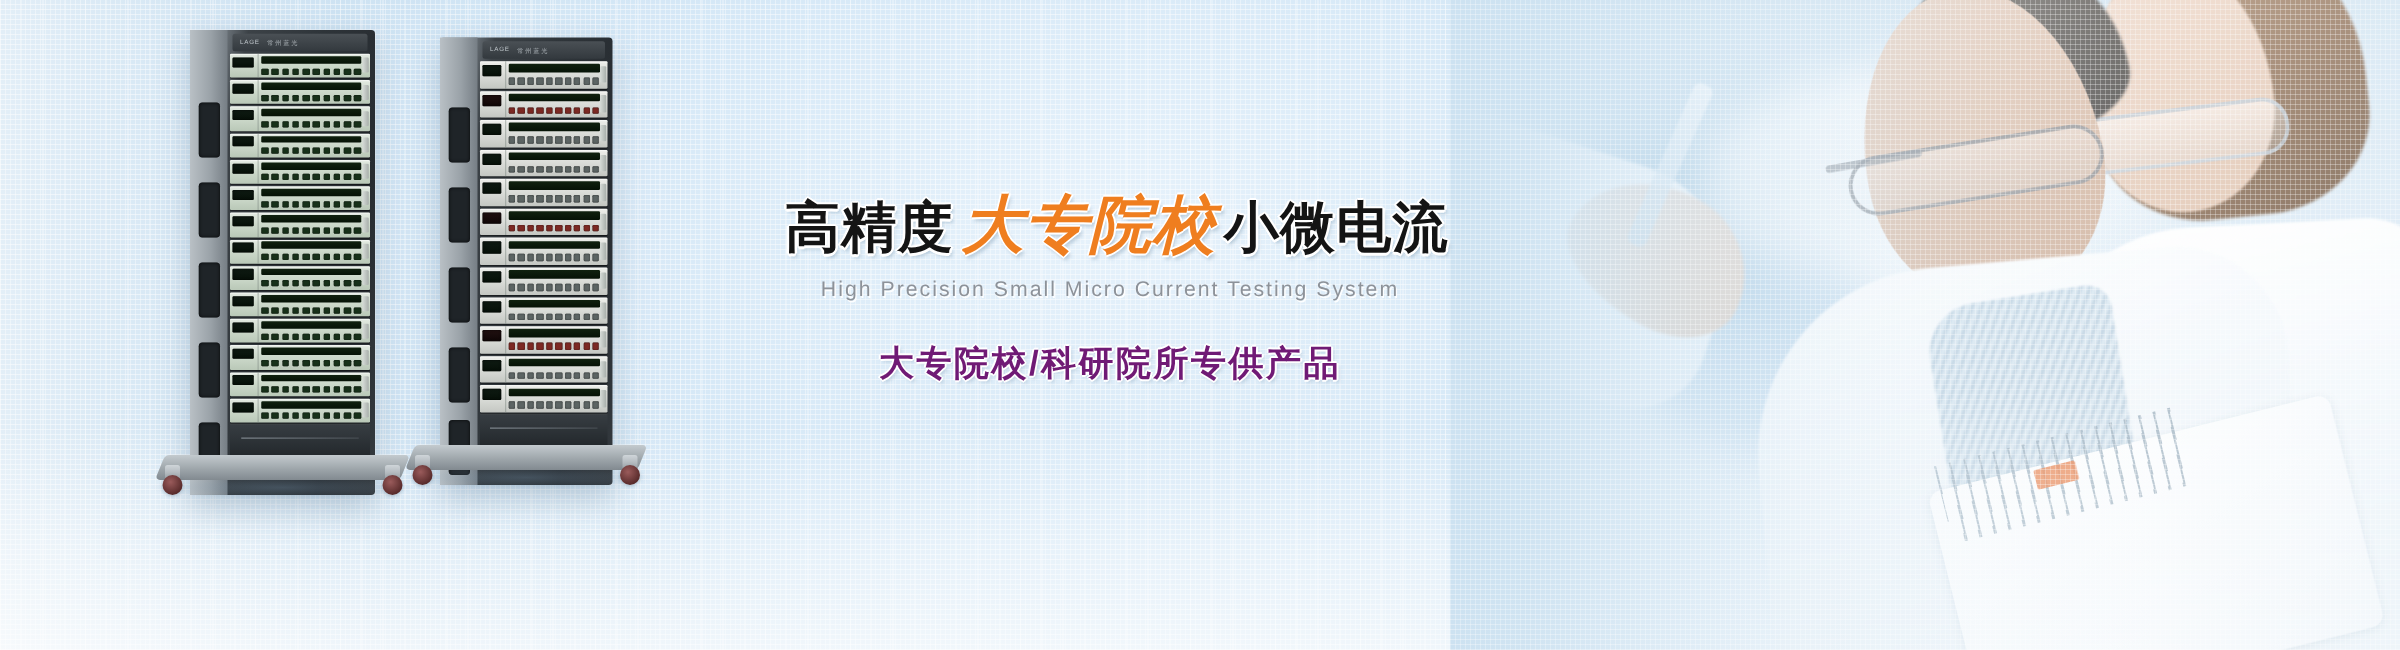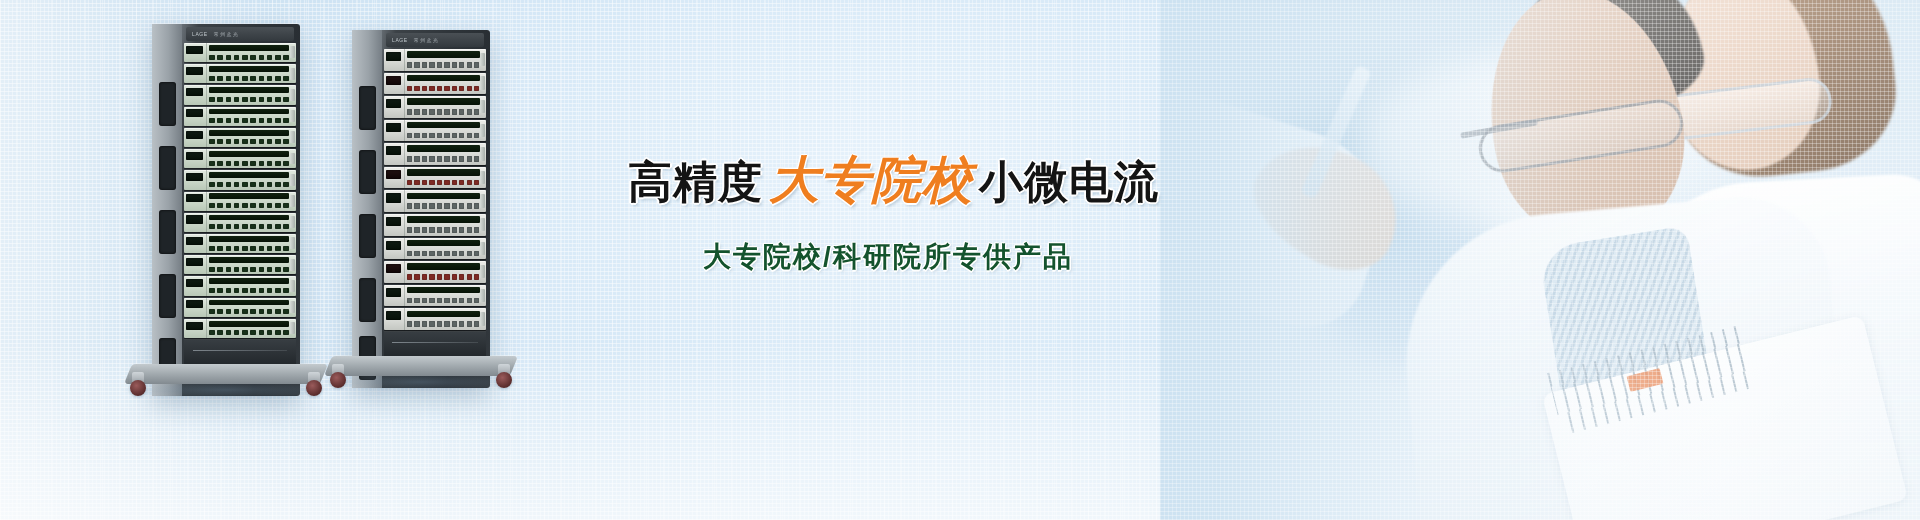--- a/index.html
+++ b/index.html
@@ -321,21 +321,21 @@
   }
   .subline{
     margin-top:14px;
     font-size:17px;letter-spacing:1.6px;color:#8d9299;
     font-family:"Liberation Sans",sans-serif;
     text-shadow:1px 1px 0 rgba(255,255,255,.9);
     white-space:nowrap;
   }
   .greenline{
     margin-top:30px;
-    font-size:28px;font-weight:bold;color:#14532d;
+    font-size:28px;font-weight:bold;color:#701a75;
     letter-spacing:2px;white-space:nowrap;
     font-family:"Liberation Sans","DejaVu Sans",sans-serif;
     text-shadow:
       1.5px 0 0 #fff,-1.5px 0 0 #fff,0 1.5px 0 #fff,0 -1.5px 0 #fff,
       1px 1px 0 #fff,-1px -1px 0 #fff,
       2px 2px 3px rgba(120,150,175,.35);
   }
 </style>
 </head>
 <body>
@@ -980,16 +980,17 @@
       <div class="caster" style="left:2px;"></div>
       <div class="caster-arm" style="right:4px;"></div>
       <div class="caster" style="right:2px;"></div>
     </div>
   </div>
 
   <div class="textblock">
     <div class="headline">
       <span class="h-dark">高精度</span><span class="h-accent">大专院校</span><span class="h-dark">小微电流</span>
     </div>
+    <div class="subline">High Precision Small Micro Current Testing System</div>
     <div class="greenline">大专院校/科研院所专供产品</div>
   </div>
 
 </div>
 
 </body></html>

